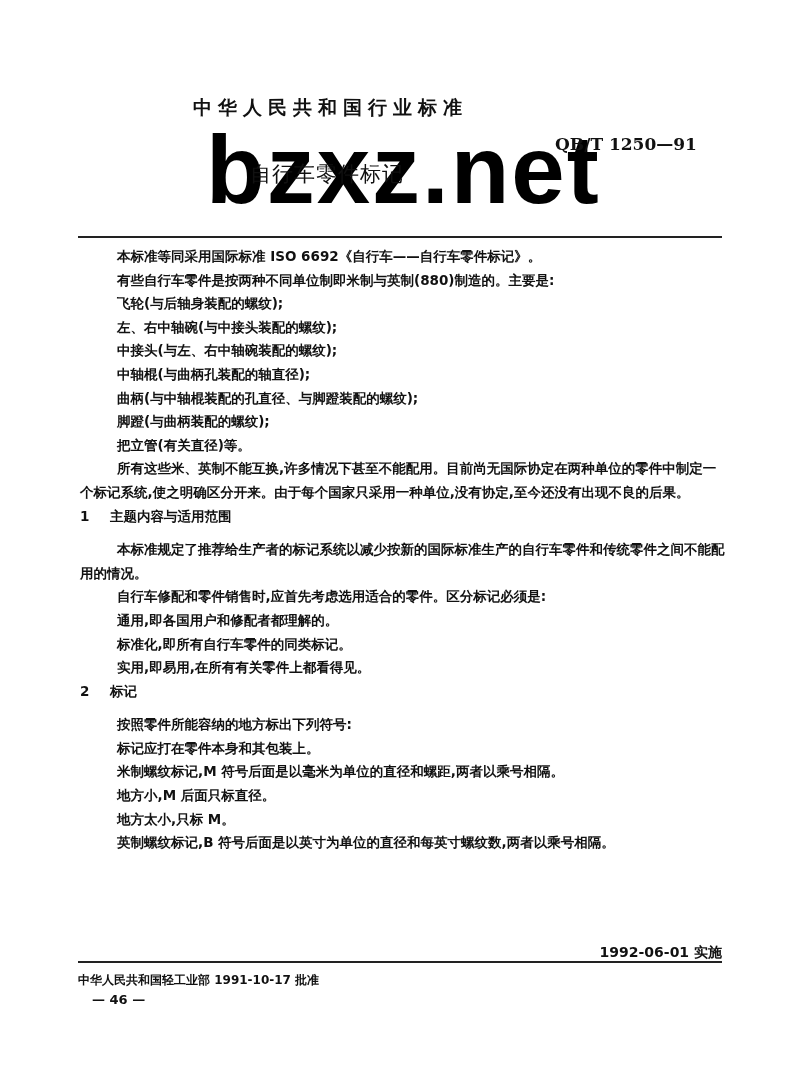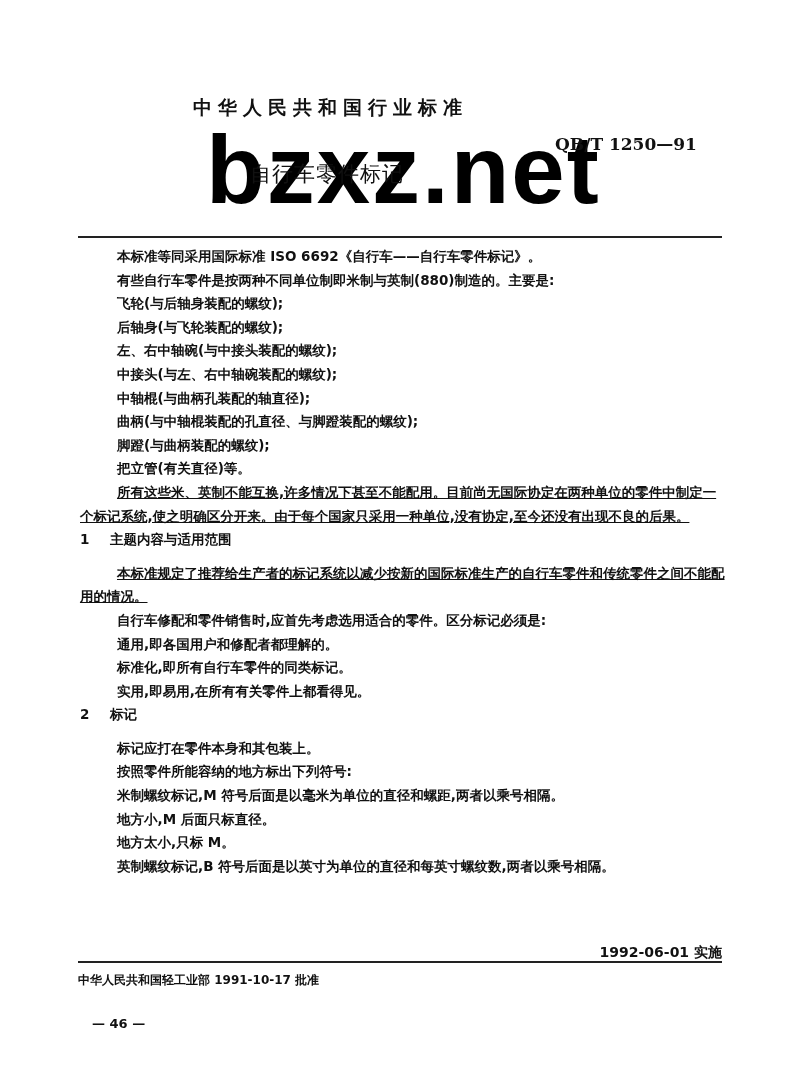--- a/index.html
+++ b/index.html
@@ -26,49 +26,48 @@
       font-size: 21px; letter-spacing: 1px; z-index: 1;
     }
     .rule { position: absolute; left: 78px; width: 644px; height: 1.5px; background: #222; }
     .rule.top { top: 236px; }
     .rule.bottom { top: 961px; }
     .body-text {
       position: absolute; left: 80px; top: 245px; width: 645px;
       font-size: 13.5px; line-height: 23.6px; font-weight: bold; z-index: 1;
     }
     .p-indent { padding-left: 37px; }
-    .p-para { text-indent: 37px; text-decoration: underline; }
+    .p-para { text-indent: 37px; }
     .section-title { margin-top: 0; margin-bottom: 10px; font-size: 13.5px; }
     .section-title .num { display: inline-block; width: 30px; }
     .footer-left {
       position: absolute; left: 78px; top: 972px; font-size: 12px; font-weight: bold;
     }
     .footer-right {
       position: absolute; right: 78px; top: 944px; font-size: 14px; font-weight: bold;
     }
     .page-num {
-      position: absolute; left: 92px; top: 1016px; font-size: 13px; font-weight: bold;
+      position: absolute; left: 92px; top: 992px; font-size: 13px; font-weight: bold;
     }
   </style>
 </head>
 <body>
 
 <div class="watermark">bzxz.net</div>
 <div class="header-std">中华人民共和国行业标准</div>
 <div class="std-code">QB/T 1250—91</div>
 <div class="doc-title">自行车零件标记</div>
 
 <div class="rule top"></div>
 
 <div class="body-text">
   <div>
     <div class="p-indent">本标准等同采用国际标准 ISO 6692《自行车——自行车零件标记》。</div>
     <div class="p-indent">有些自行车零件是按两种不同单位制即米制与英制(880)制造的。主要是:</div>
     <div class="p-indent">飞轮(与后轴身装配的螺纹);</div>
-    <div class="p-indent">后轴身(与飞轮装配的螺纹);</div>
     <div class="p-indent">左、右中轴碗(与中接头装配的螺纹);</div>
     <div class="p-indent">中接头(与左、右中轴碗装配的螺纹);</div>
     <div class="p-indent">中轴棍(与曲柄孔装配的轴直径);</div>
     <div class="p-indent">曲柄(与中轴棍装配的孔直径、与脚蹬装配的螺纹);</div>
     <div class="p-indent">脚蹬(与曲柄装配的螺纹);</div>
     <div class="p-indent">把立管(有关直径)等。</div>
     <div class="p-para">所有这些米、英制不能互换,许多情况下甚至不能配用。目前尚无国际协定在两种单位的零件中制定一个标记系统,使之明确区分开来。由于每个国家只采用一种单位,没有协定,至今还没有出现不良的后果。</div>
   </div>
 
   <div>
@@ -79,22 +78,22 @@
     <div class="p-indent">自行车修配和零件销售时,应首先考虑选用适合的零件。区分标记必须是:</div>
     <div class="p-indent">通用,即各国用户和修配者都理解的。</div>
     <div class="p-indent">标准化,即所有自行车零件的同类标记。</div>
     <div class="p-indent">实用,即易用,在所有有关零件上都看得见。</div>
   </div>
 
   <div>
     <div class="section-title">
       <span class="num">2</span><span>标记</span>
     </div>
+    <div class="p-indent">按照零件所能容纳的地方标出下列符号:</div>
     <div class="p-indent">标记应打在零件本身和其包装上。</div>
-    <div class="p-indent">按照零件所能容纳的地方标出下列符号:</div>
     <div class="p-indent">米制螺纹标记,M 符号后面是以毫米为单位的直径和螺距,两者以乘号相隔。</div>
     <div class="p-indent">地方小,M 后面只标直径。</div>
     <div class="p-indent">地方太小,只标 M。</div>
     <div class="p-indent">英制螺纹标记,B 符号后面是以英寸为单位的直径和每英寸螺纹数,两者以乘号相隔。</div>
   </div>
 </div>
 
 <div class="rule bottom"></div>
 
 <div class="footer-left">中华人民共和国轻工业部 1991-10-17 批准</div>

